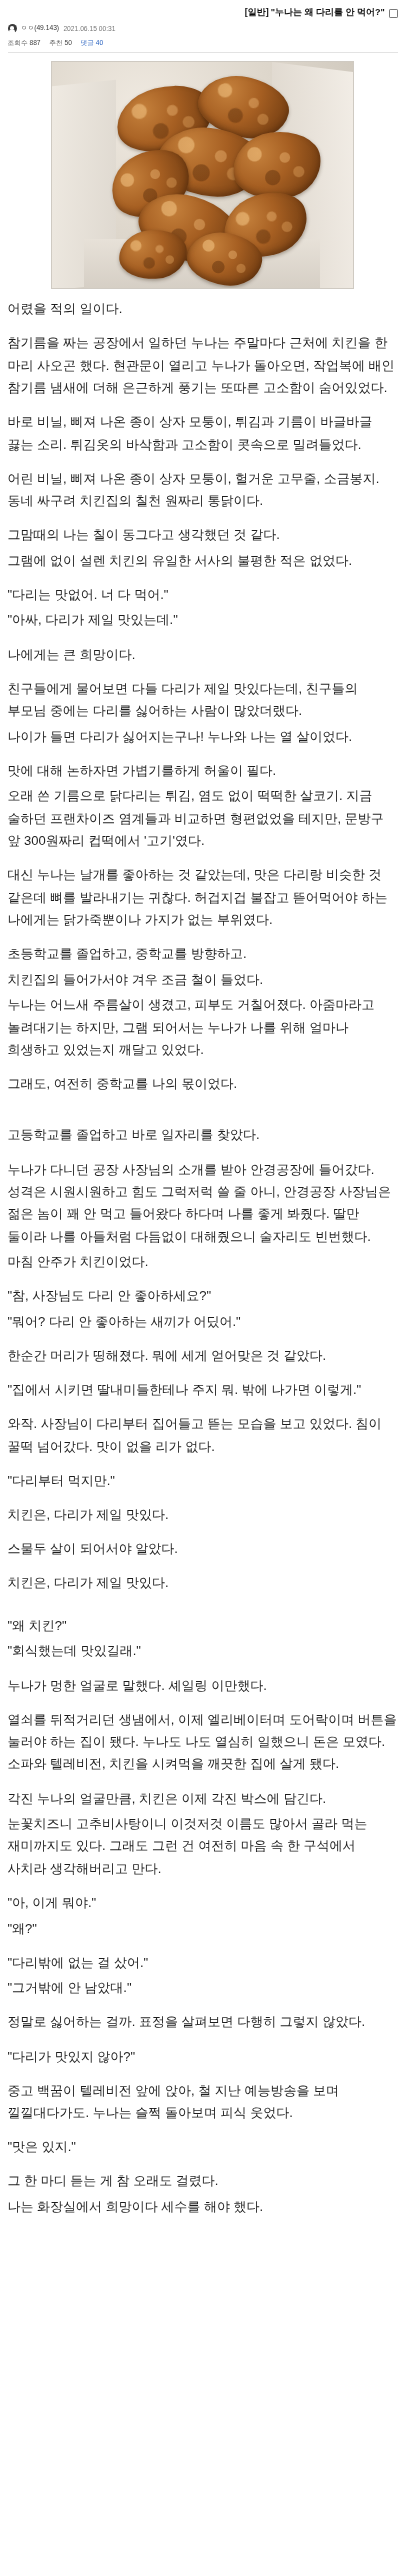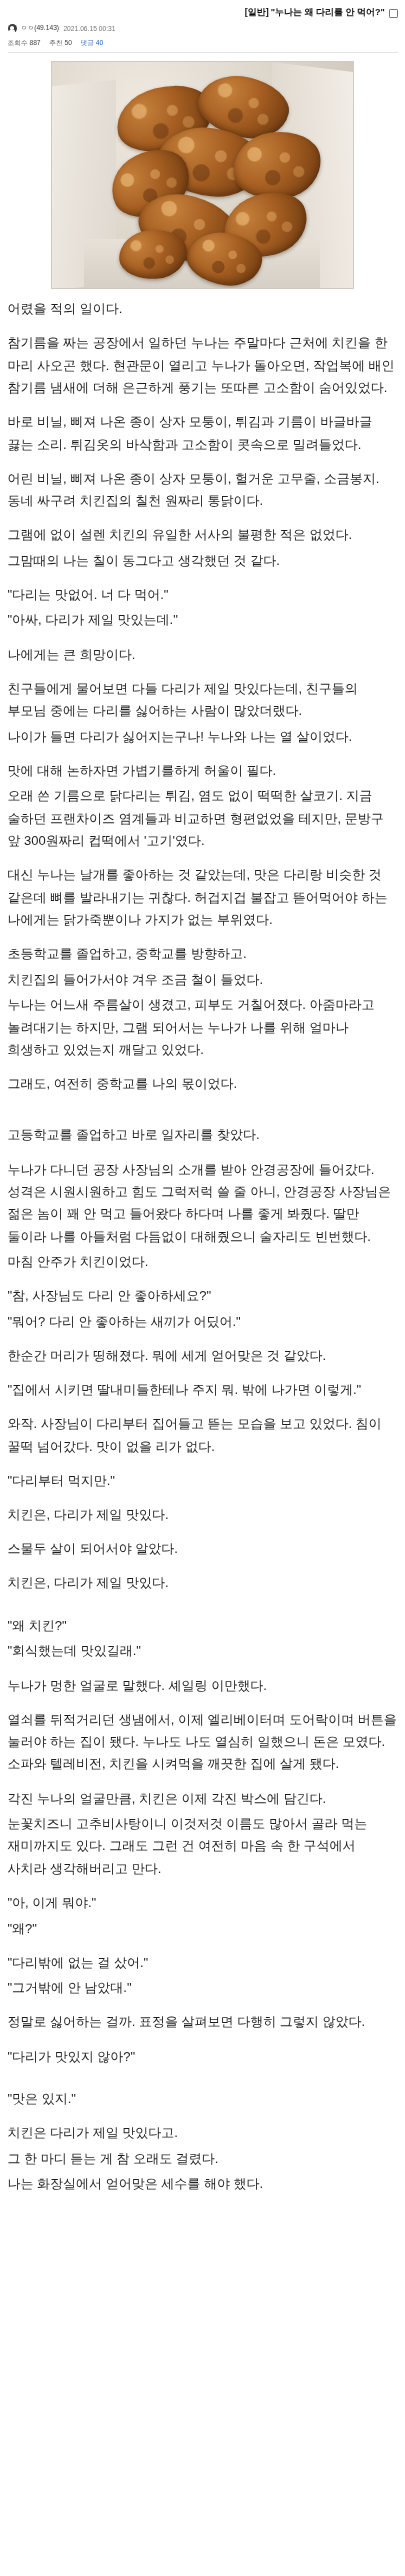--- a/index.html
+++ b/index.html
@@ -254,22 +254,22 @@
 
   <div class="article-body" id="article-body">
       <p>어렸을 적의 일이다.</p>
       <p class="blank"></p>
       <p>참기름을 짜는 공장에서 일하던 누나는 주말마다 근처에 치킨을 한 마리 사오곤 했다. 현관문이 열리고 누나가 돌아오면, 작업복에 배인 참기름 냄새에 더해 은근하게 풍기는 또따른 고소함이 숨어있었다.</p>
       <p class="blank"></p>
       <p>바로 비닐, 삐져 나온 종이 상자 모퉁이, 튀김과 기름이 바글바글 끓는 소리. 튀김옷의 바삭함과 고소함이 콧속으로 밀려들었다.</p>
       <p class="blank"></p>
       <p>어린 비닐, 삐져 나온 종이 상자 모퉁이, 헐거운 고무줄, 소금봉지. 동네 싸구려 치킨집의 칠천 원짜리 통닭이다.</p>
       <p class="blank"></p>
+      <p>그맘때의 나는 칠이 동그다고 생각했던 것 같다.</p>
       <p>그램에 없이 설렌 치킨의 유일한 서사의 불평한 적은 없었다.</p>
-      <p>그맘때의 나는 칠이 동그다고 생각했던 것 같다.</p>
       <p class="blank"></p>
       <p>"다리는 맛없어. 너 다 먹어."</p>
       <p>"아싸, 다리가 제일 맛있는데."</p>
       <p class="blank"></p>
       <p>나에게는 큰 희망이다.</p>
       <p class="blank"></p>
       <p>친구들에게 물어보면 다들 다리가 제일 맛있다는데, 친구들의 부모님 중에는 다리를 싫어하는 사람이 많았더랬다.</p>
       <p>나이가 들면 다리가 싫어지는구나! 누나와 나는 열 살이었다.</p>
       <p class="blank"></p>
       <p>맛에 대해 논하자면 가볍기를하게 허울이 필다.</p>
@@ -321,22 +321,22 @@
       <p>"아, 이게 뭐야."</p>
       <p>"왜?"</p>
       <p class="blank"></p>
       <p>"다리밖에 없는 걸 샀어."</p>
       <p>"그거밖에 안 남았대."</p>
       <p class="blank"></p>
       <p>정말로 싫어하는 걸까. 표정을 살펴보면 다행히 그렇지 않았다.</p>
       <p class="blank"></p>
       <p>"다리가 맛있지 않아?"</p>
       <p class="blank"></p>
+      <p>중고 백꿈이 텔레비전 앞에 앉아, 철 지난 예능방송을 보며 낄낄대다가도. 누나는 슬쩍 돌아보며 피식 웃었다.</p>
       <p class="blank"></p>
       <p>"맛은 있지."</p>
       <p class="blank"></p>
-      <p>치킨은 다리가 제일 맛있다고.</p>
       <p>그 한 마디 듣는 게 참 오래도 걸렸다.</p>
-      <p>나는 화장실에서 얻어맞은 세수를 해야 했다.</p>
+      <p>나는 화장실에서 희망이다 세수를 해야 했다.</p>
     </div>
 
 </div>
 
 
 </body></html>

